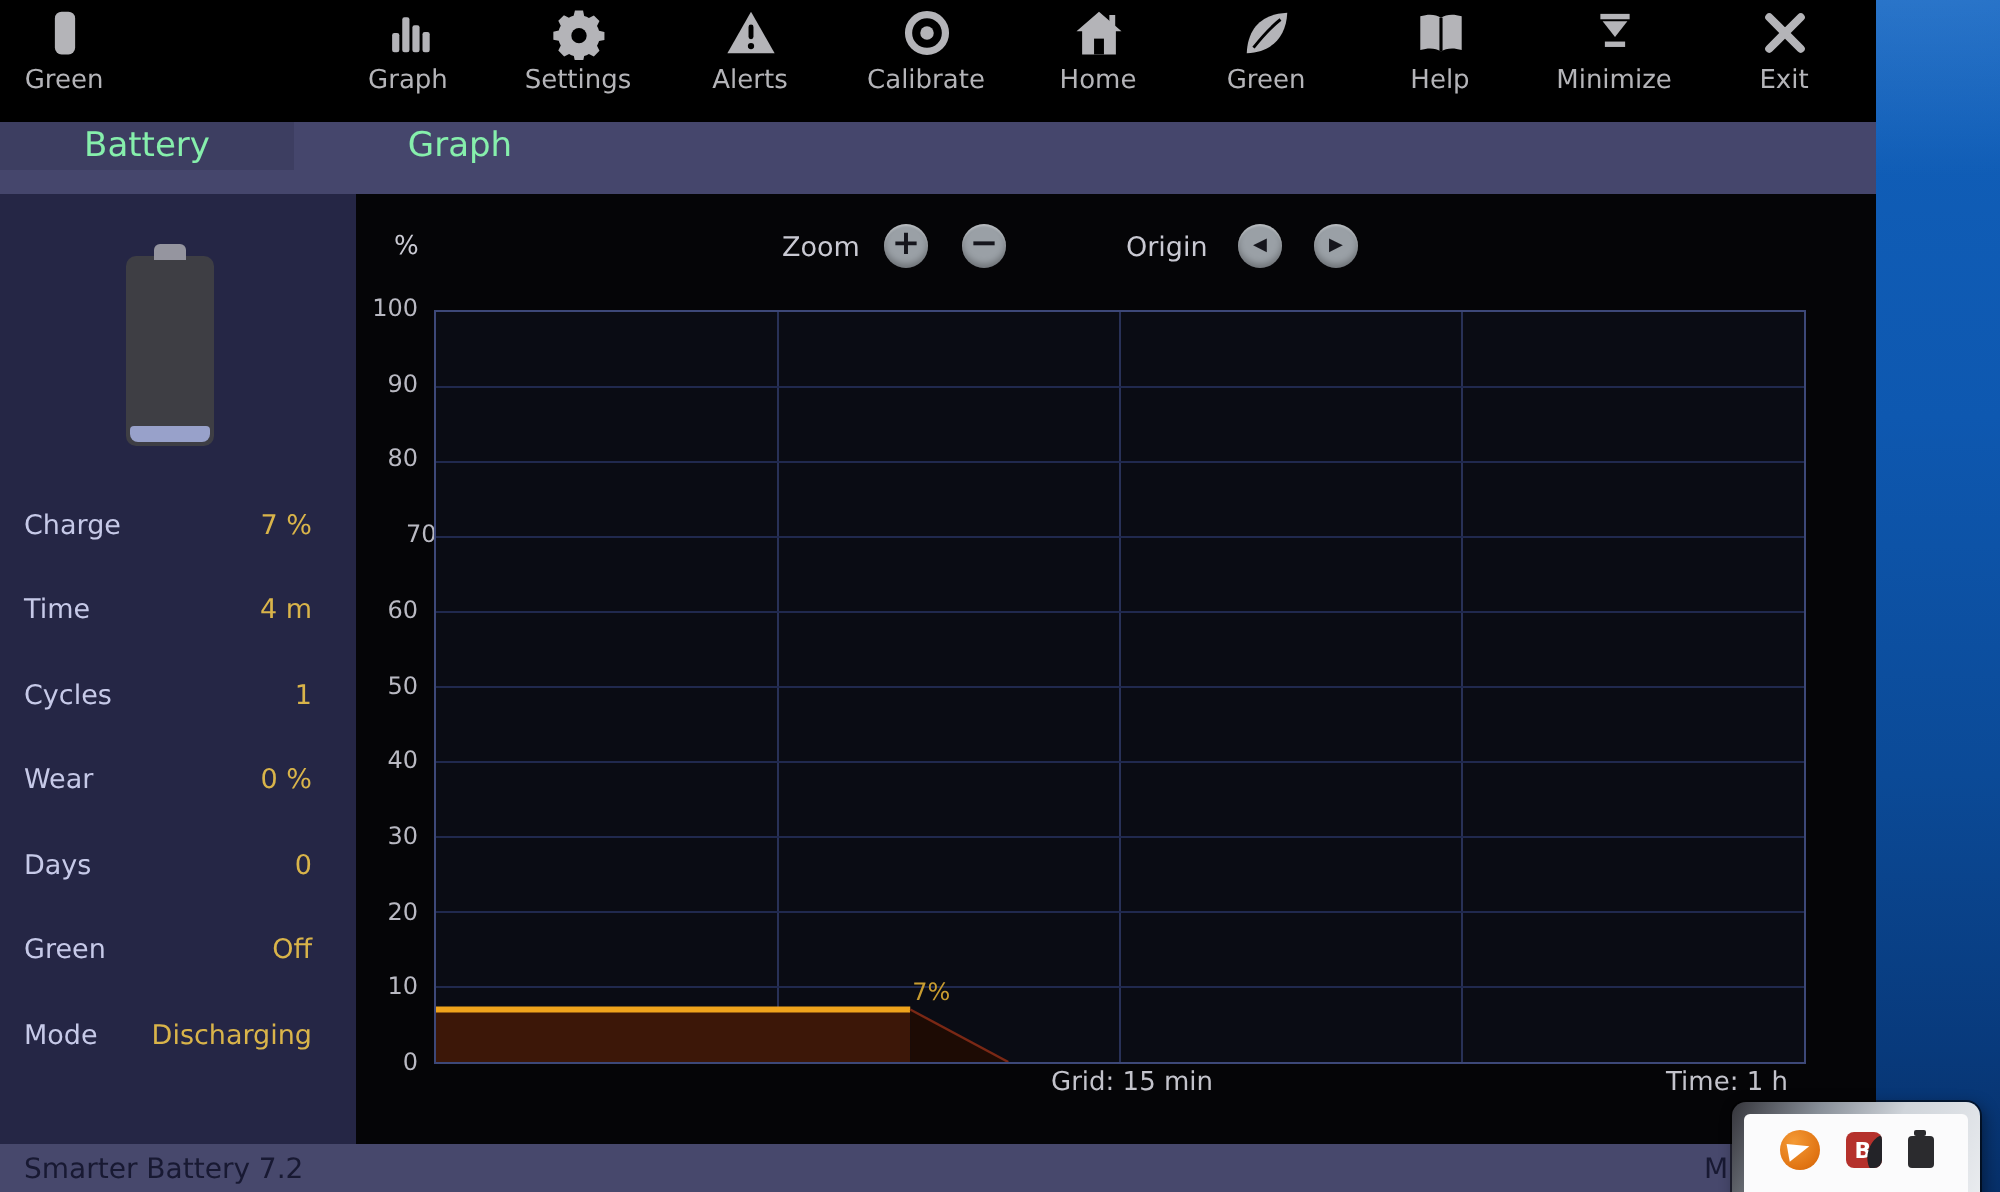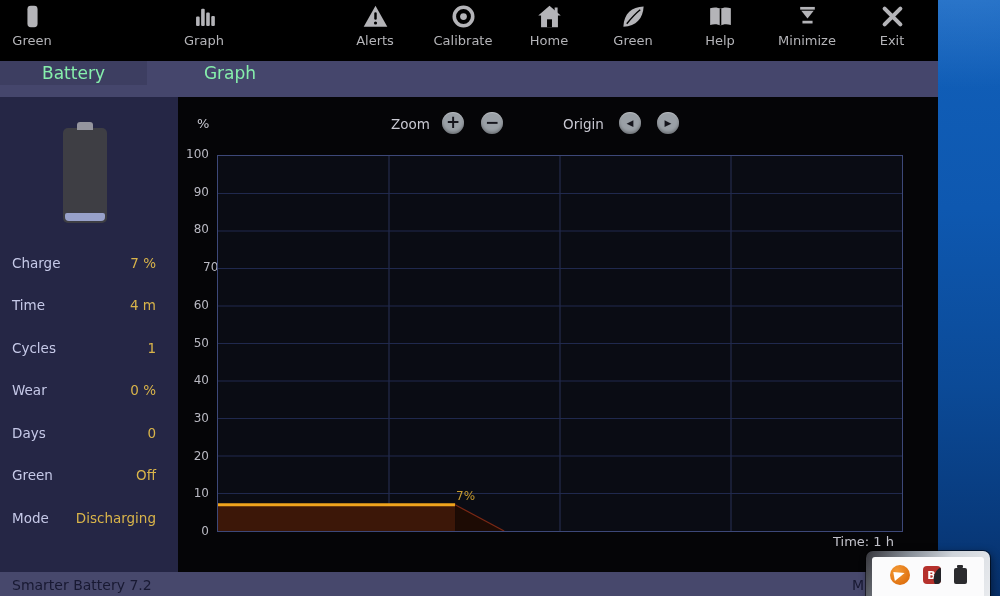--- a/index.html
+++ b/index.html
@@ -114,20 +114,27 @@
       <div class="tool-item" style="left:169px">
         <svg viewBox="0 0 24 24">
             <g fill="#b4b4b8">
               <rect x="4.5" y="12" width="3.2" height="8.5" rx="1"></rect>
               <rect x="9" y="5" width="3.2" height="15.5" rx="1"></rect>
               <rect x="13.5" y="8.5" width="3.2" height="12" rx="1"></rect>
               <rect x="18" y="11.5" width="3.2" height="9" rx="1"></rect>
             </g>
           </svg>
         <span class="tool-label">Graph</span>
+      </div>
+      <div class="tool-item" style="left:254px">
+        <svg viewBox="0 0 24 24">
+            <path fill="#b4b4b8" d="M10.2 2h3.6l.5 2.4c.74.2 1.45.5 2.1.9l2.2-1.1 2.5 2.5-1.1 2.2c.4.65.7 1.36.9 2.1l2.4.5v3.6l-2.4.5a7.6 7.6 0 0 1-.9 2.1l1.1 2.2-2.5 2.5-2.2-1.1a7.6 7.6 0 0 1-2.1.9l-.5 2.4h-3.6l-.5-2.4a7.6 7.6 0 0 1-2.1-.9l-2.2 1.1L2.8 19.8l1.1-2.2a7.6 7.6 0 0 1-.9-2.1L.6 15v-3.6l2.4-.5c.2-.74.5-1.45.9-2.1L2.8 6.6l2.5-2.5 2.2 1.1c.65-.4 1.36-.7 2.1-.9z"></path>
+            <circle cx="12" cy="13.2" r="3.4" fill="#000"></circle>
+          </svg>
+        <span class="tool-label">Settings</span>
       </div>
       <div class="tool-item" style="left:340px">
         <svg viewBox="0 0 24 24">
             <path fill="#b4b4b8" d="M12 2.5 22.5 21 H1.5 Z"></path>
             <rect x="10.9" y="8.2" width="2.2" height="6.6" rx="1.1" fill="#000"></rect>
             <circle cx="12" cy="17.8" r="1.4" fill="#000"></circle>
           </svg>
         <span class="tool-label">Alerts</span>
       </div>
       <div class="tool-item" style="left:428px">
@@ -258,20 +265,21 @@
             <line x1="0" y1="20" x2="60" y2="20" stroke="#20294e" stroke-width="1" vector-effect="non-scaling-stroke"></line>
             <line x1="0" y1="10" x2="60" y2="10" stroke="#20294e" stroke-width="1" vector-effect="non-scaling-stroke"></line>
             <polygon points="0,93 20.8,93 20.8,100 0,100" fill="#3c1708"></polygon>
             <polyline points="0,93 20.8,93" fill="none" stroke="#f0a41c" stroke-width="3" vector-effect="non-scaling-stroke"></polyline>
             <polygon points="20.8,93 25.1,100 25.1,100 20.8,100" fill="#1d0b04"></polygon>
             <polyline points="20.8,93 25.1,100" fill="none" stroke="#7a2815" stroke-width="1.2" vector-effect="non-scaling-stroke"></polyline>
           </svg>
           <span class="anno" style="left: 238.12px; top: 332.75px;">7%</span>
         </div>
 
+      <span class="grid-caption">Grid: 15 min</span>
       <span class="time-caption">Time: 1 h</span>
     </div>
 
     <div class="statusbar">
       <span class="status-left">Smarter Battery 7.2</span>
       <span class="status-right">M</span>
     </div>
   </div>
 
   <div class="tray">

